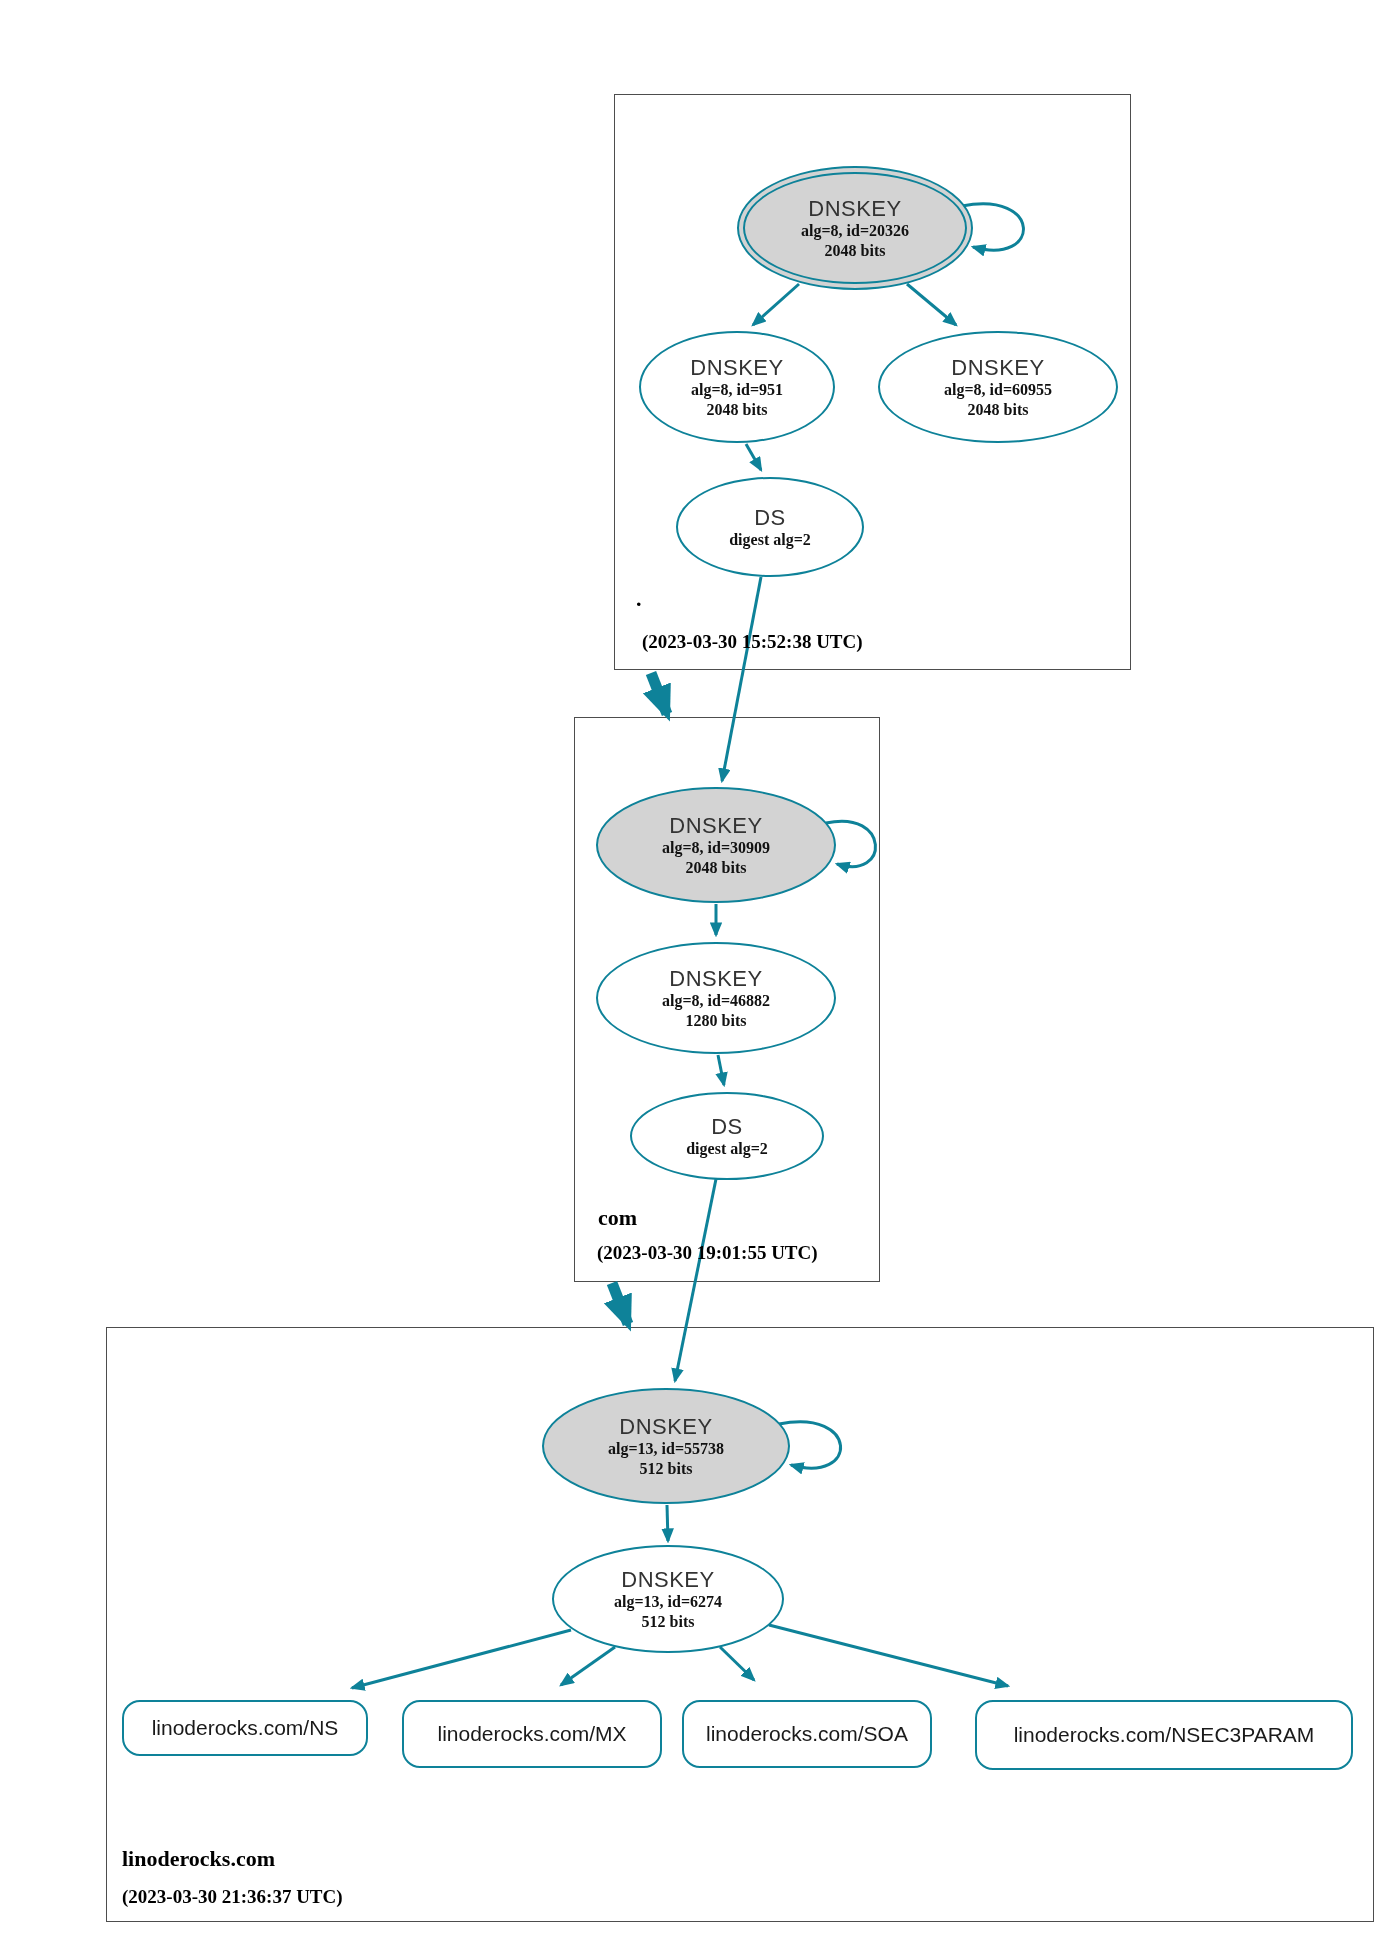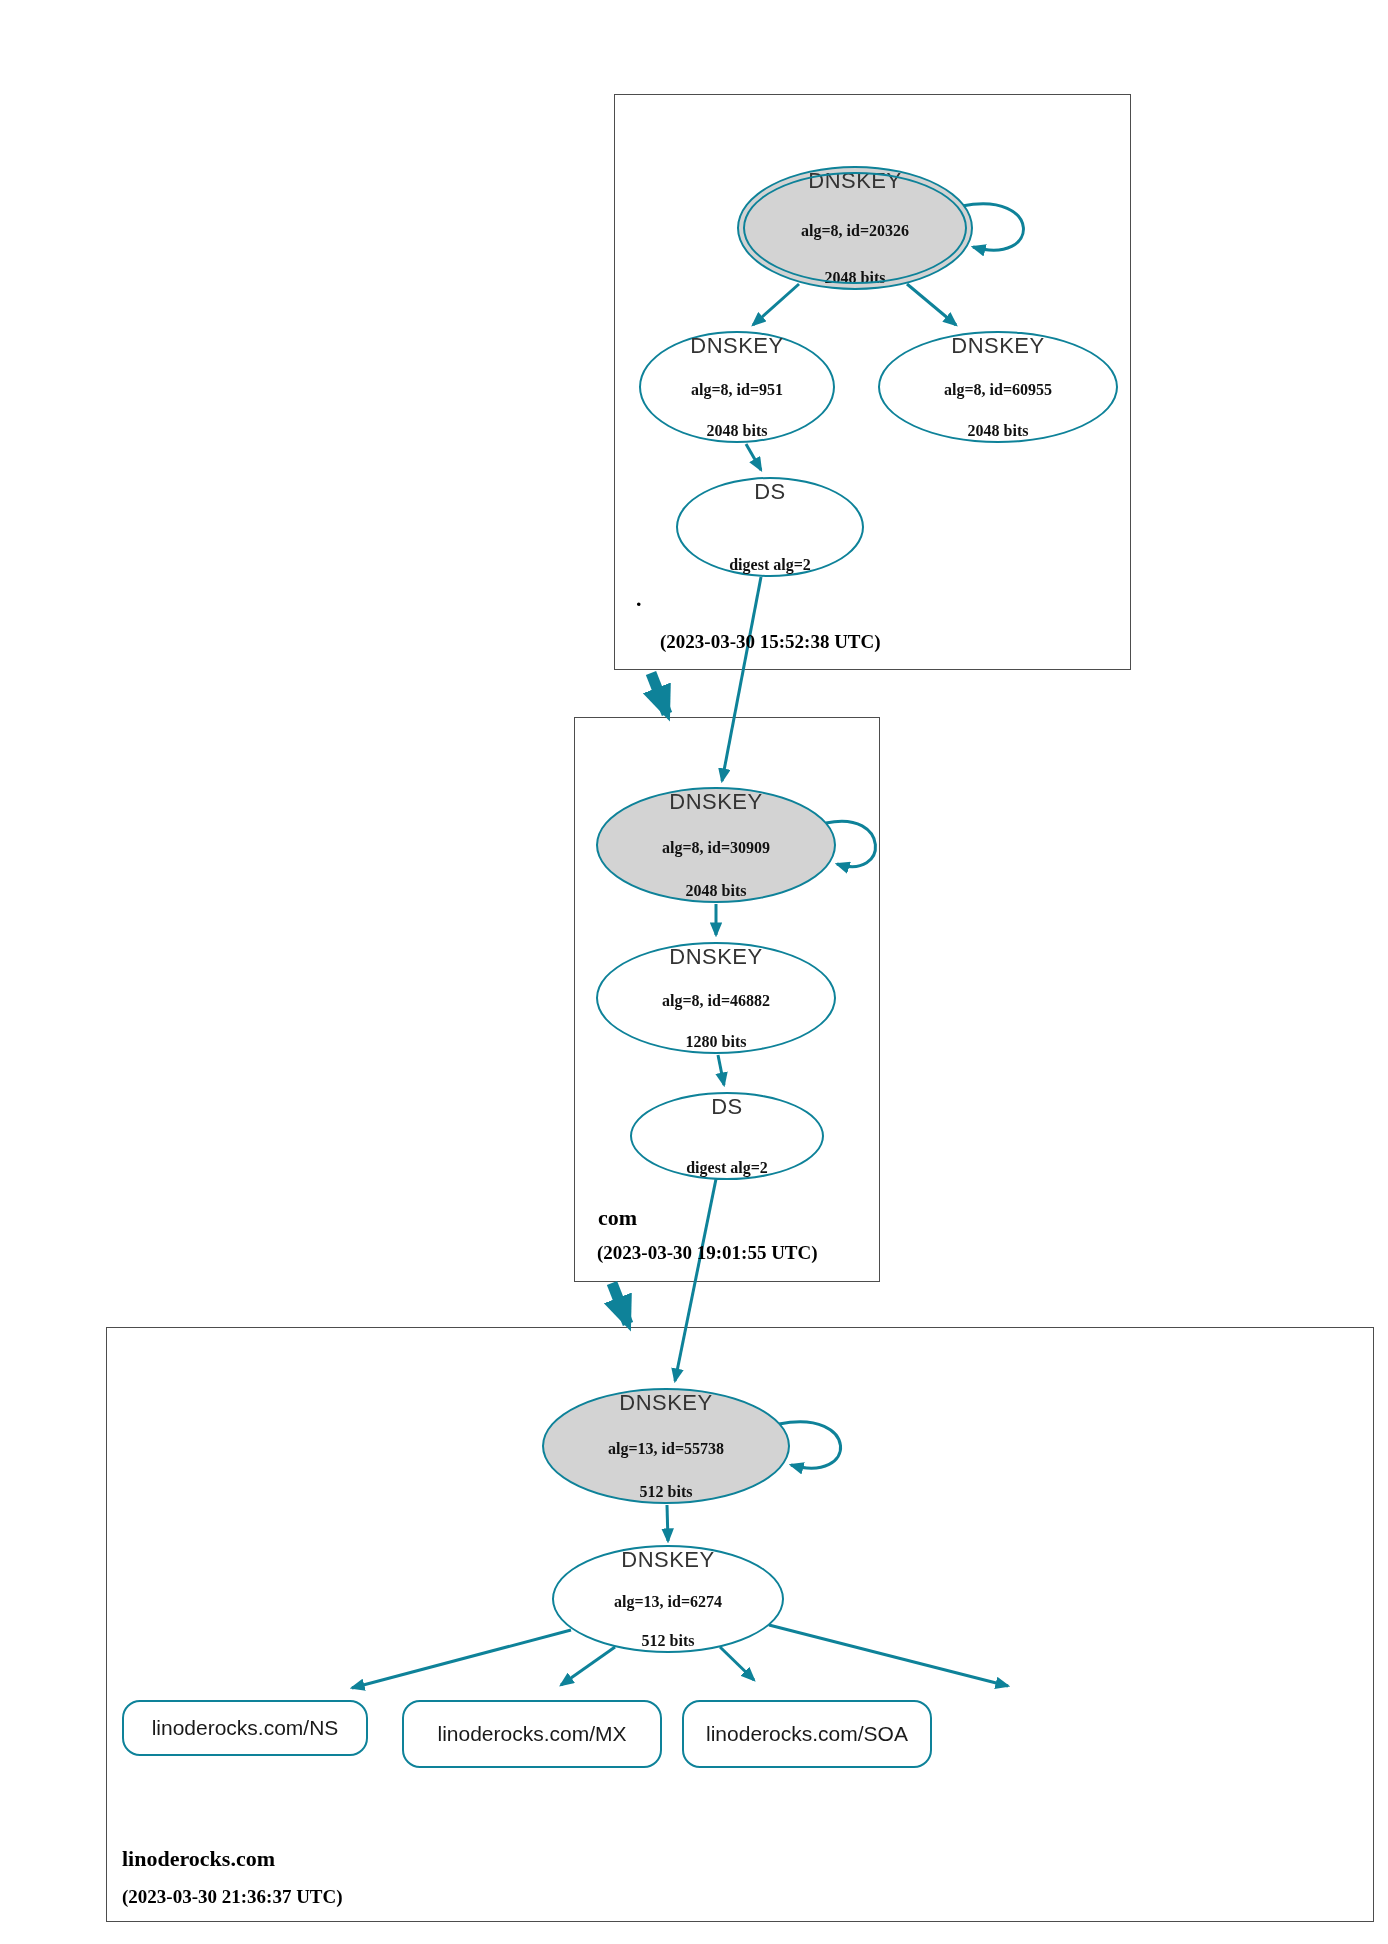--- a/index.html
+++ b/index.html
@@ -9,21 +9,21 @@
   }
   
   .zonebox{position:absolute;border:1.6px solid #4d4d4d;background:transparent;z-index:1;}
   
   #edges{position:absolute;left:0;top:0;z-index:2;}
   .edge{stroke:#0e8299;stroke-width:3;fill:none;}
   .edge-thick{stroke:#0e8299;stroke-width:11;fill:none;}
   
   .node{
     position:absolute;border:2.5px solid #0e8299;border-radius:50%;
-    background:#ffffff;display:flex;flex-direction:column;align-items:center;justify-content:space-between;
+    background:#ffffff;display:flex;flex-direction:column;align-items:center;justify-content:center;
     z-index:3;box-sizing:border-box;text-align:center;
   }
   .node.sep{background:#d3d3d3;}
   .node.double::before{
     content:"";position:absolute;inset:4px;border:2.5px solid #0e8299;border-radius:50%;
   }
   .ntitle{font-size:22px;line-height:25px;color:#333333;letter-spacing:.5px;}
   .ndetail{font-size:16px;line-height:20px;color:#111111;font-family:"Liberation Serif",serif;font-weight:bold;}
   
   .rrset{
@@ -125,23 +125,26 @@
 
   <div class="rrset" style="left:122px;top:1700px;width:246px;height:56px">
     <span>linoderocks.com/NS</span>
   </div>
   <div class="rrset" style="left:402px;top:1700px;width:260px;height:68px">
     <span>linoderocks.com/MX</span>
   </div>
   <div class="rrset" style="left:682px;top:1700px;width:250px;height:68px">
     <span>linoderocks.com/SOA</span>
   </div>
+  <div class="rrset" style="left:975px;top:1700px;width:378px;height:70px">
+    <span>linoderocks.com/NSEC3PARAM</span>
+  </div>
 
   <div class="zname" style="left:636px;top:586px">.</div>
-  <div class="zts" style="left:660px;top:631px">(2023-03-30 15:52:38 UTC)</div>
+  <div class="zts" style="left:642px;top:631px">(2023-03-30 15:52:38 UTC)</div>
 
   <div class="zname" style="left:598px;top:1205px">com</div>
   <div class="zts" style="left:597px;top:1242px">(2023-03-30 19:01:55 UTC)</div>
 
   <div class="zname" style="left:122px;top:1846px">linoderocks.com</div>
   <div class="zts" style="left:122px;top:1886px">(2023-03-30 21:36:37 UTC)</div>
 
 </div>
 
 </body></html>

